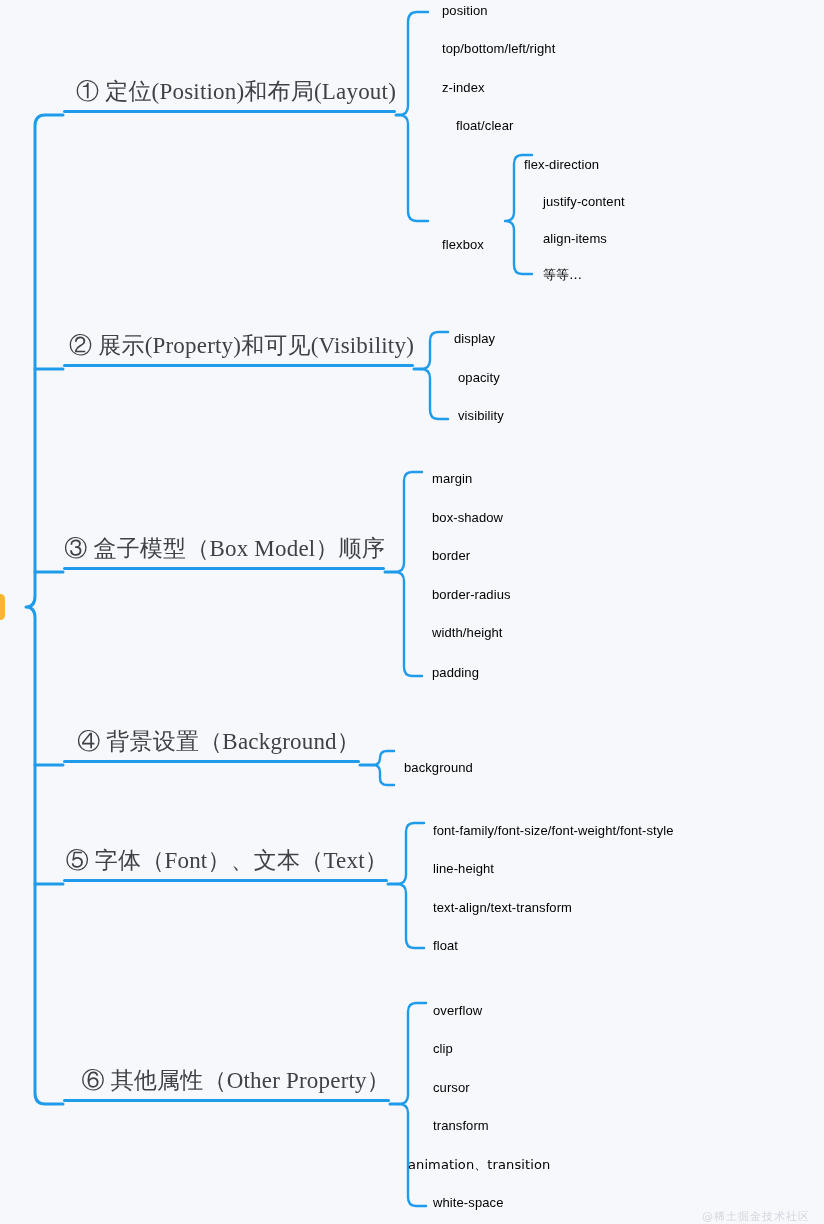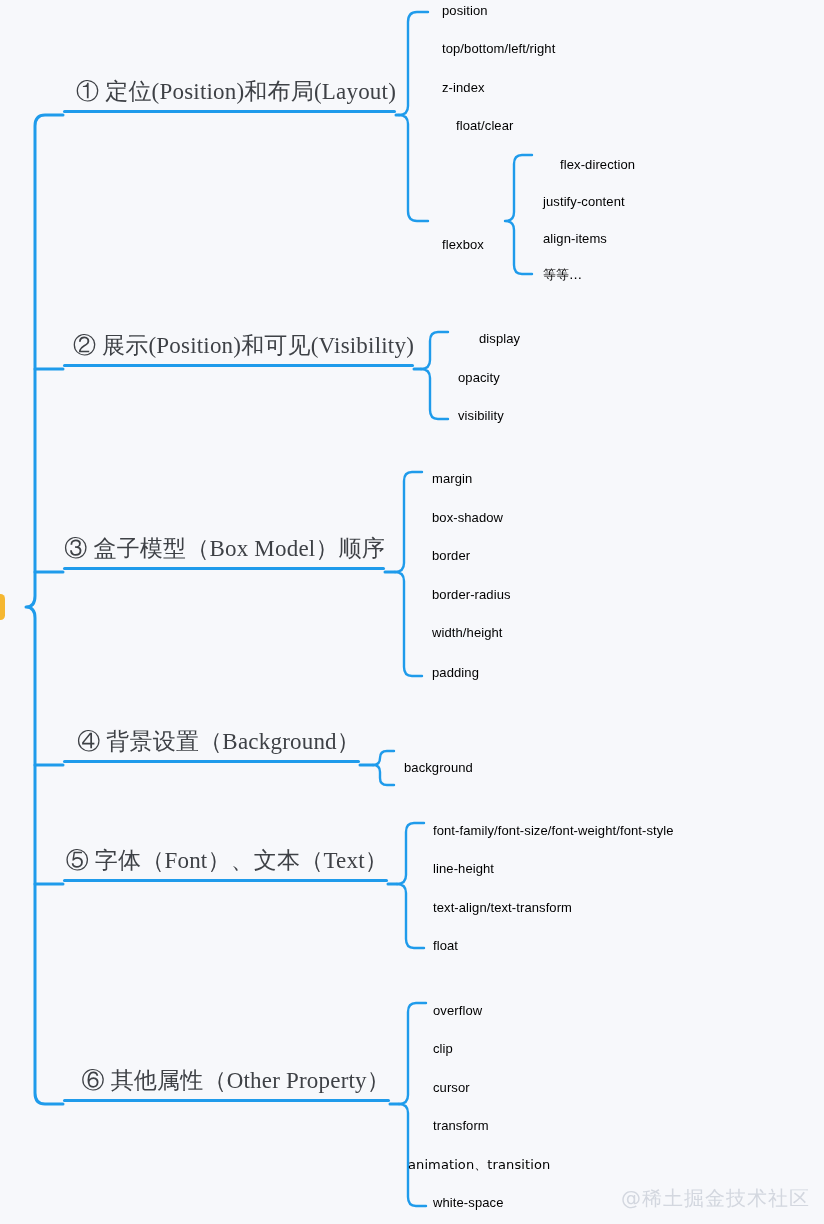--- a/index.html
+++ b/index.html
@@ -74,22 +74,22 @@
     width: 9px;
     height: 26px;
     background: #f5b731;
     border-radius: 5px;
   }
 
   
   #watermark {
     position: absolute;
     right: 14px;
-    bottom: 12px;
-    font-size: 20px;
+    bottom: 0;
+    font-size: 11px;
     color: #d3d7df;
     font-family: "DejaVu Sans", "Liberation Sans", sans-serif;
     letter-spacing: 1px;
     white-space: nowrap;
   }
 </style>
 </head>
 <body>
 
 <div id="canvas">
@@ -155,31 +155,31 @@
     <div class="branch-title">① 定位(Position)和布局(Layout)</div>
     <div class="branch-bar"></div>
   </div>
 
   <div class="leaf" style="left:442px; top:3px;">position</div>
   <div class="leaf" style="left:442px; top:41px;">top/bottom/left/right</div>
   <div class="leaf" style="left:442px; top:80px;">z-index</div>
   <div class="leaf" style="left:442px; top:118px;margin-left:14px;">float/clear</div>
   <div class="leaf" style="left:442px; top:213px;margin-top:24px;">flexbox</div>
 
-  <div class="leaf" style="left:560px; top:157px;">flex-direction</div>
+  <div class="leaf" style="left:524px; top:157px;">flex-direction</div>
   <div class="leaf" style="left:543px; top:194px;">justify-content</div>
   <div class="leaf" style="left:543px; top:231px;">align-items</div>
   <div class="leaf cjk" style="left:543px; top:267px;">等等...</div>
 
   <div class="branch" style="left:63px; top:333px; width:351px;">
-    <div class="branch-title">② 展示(Position)和可见(Visibility)</div>
-    <div class="branch-bar"></div>
-  </div>
-
-  <div class="leaf" style="left:479px; top:331px;">display</div>
+    <div class="branch-title">② 展示(Property)和可见(Visibility)</div>
+    <div class="branch-bar"></div>
+  </div>
+
+  <div class="leaf" style="left:454px; top:331px;">display</div>
   <div class="leaf" style="left:458px; top:370px;">opacity</div>
   <div class="leaf" style="left:458px; top:408px;">visibility</div>
 
   <div class="branch" style="left:63px; top:536px; width:322px;">
     <div class="branch-title">③ 盒子模型（Box Model）顺序</div>
     <div class="branch-bar"></div>
   </div>
 
   <div class="leaf" style="left:432px; top:471px;">margin</div>
   <div class="leaf" style="left:432px; top:510px;">box-shadow</div>

